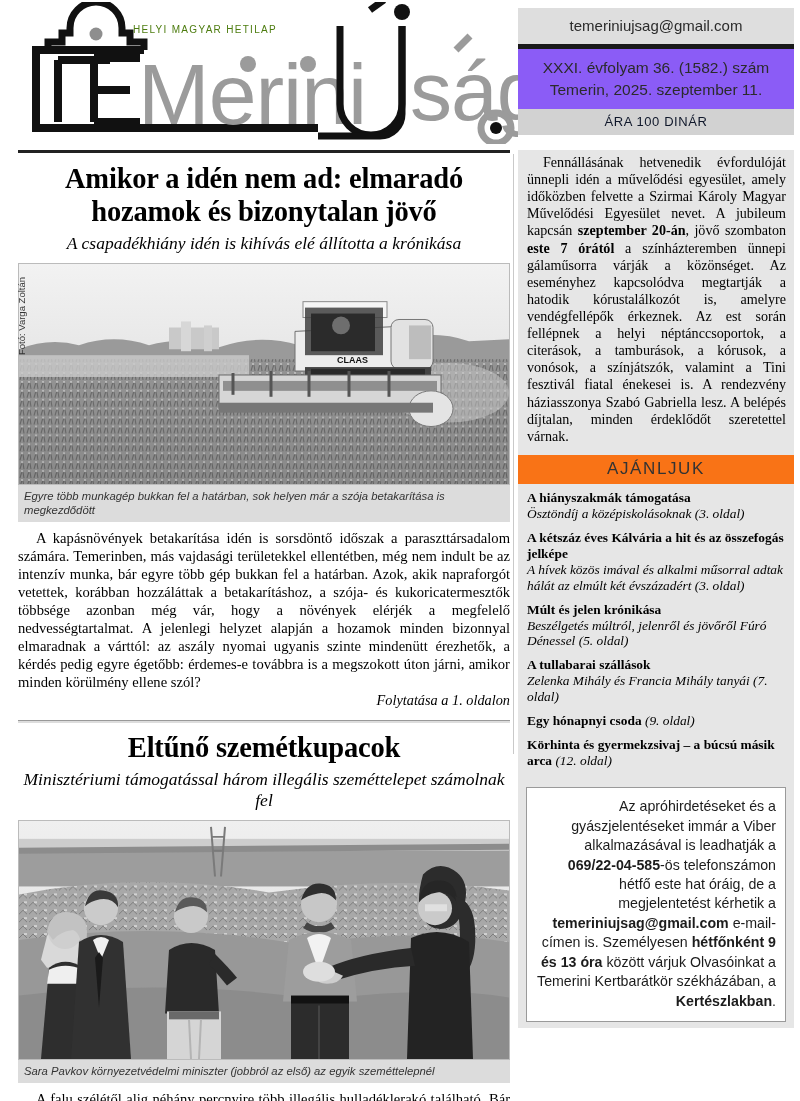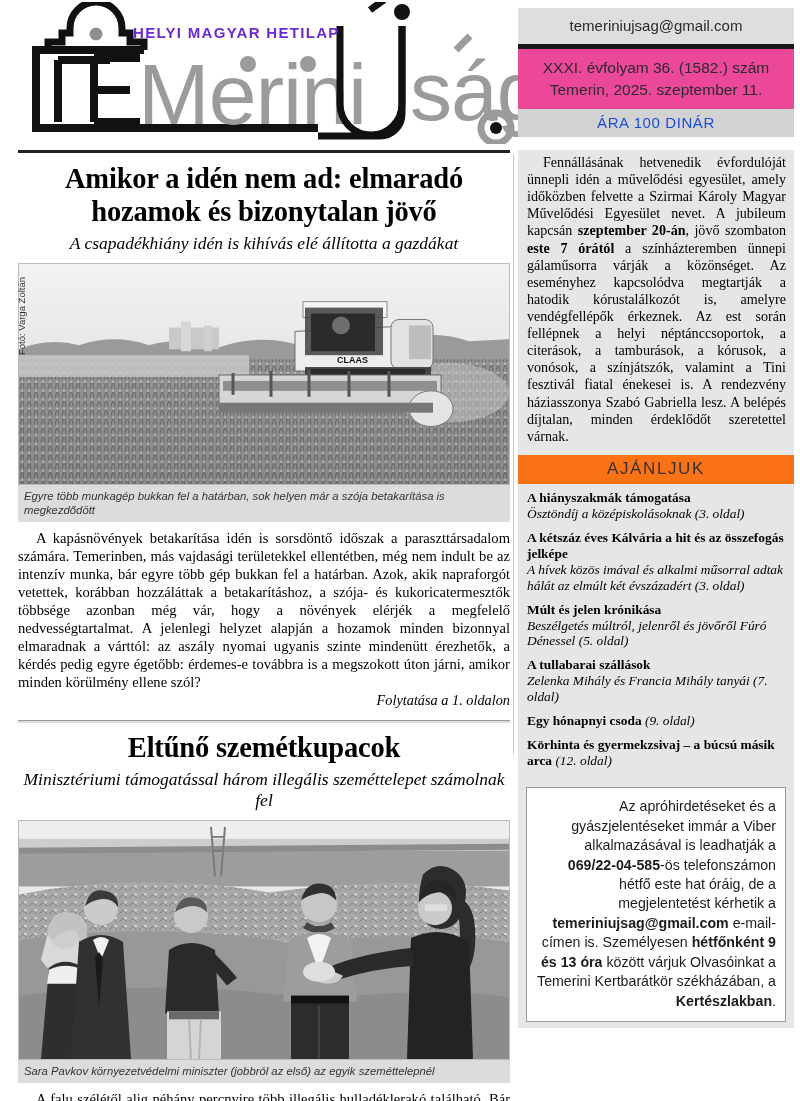--- a/index.html
+++ b/index.html
@@ -12,36 +12,36 @@
   }
   .page { position: relative; width: 800px; height: 1101px; background:#fff; }
 
   
   .masthead { position:relative; height:148px; }
   .logo-wrap { position:absolute; left:18px; top:2px; width:500px; height:140px; }
   .logo-svg { display:block; }
   .kicker {
     position:absolute; left:133px; top:24px;
     font-family:"Liberation Sans", sans-serif;
-    font-size:15px; letter-spacing:1.3px; color:#6d28d9; font-weight:700;
+    font-size:10px; letter-spacing:1.3px; color:#4d7c0f; font-weight:400;
   }
 
   .mast-right { position:absolute; left:518px; top:8px; width:276px; }
   .mast-email-box {
     background:#dedede; text-align:center; padding:9px 4px 10px;
     font-family:"Liberation Sans", sans-serif; font-size:15px; color:#2b2b2b;
   }
   .mast-rule { height:5px; background:#1a1a1a; }
   .mast-issue {
-    background:#ec4899; text-align:center; padding:8px 4px 7px;
+    background:#8b5cf6; text-align:center; padding:8px 4px 7px;
     font-family:"Liberation Sans", sans-serif; font-size:15.5px; color:#2b2b2b; line-height:1.45;
   }
   .mast-price {
     background:#d2d2d2; text-align:center; padding:5px 4px 6px;
-    font-family:"Liberation Sans", sans-serif; font-size:15px; letter-spacing:.6px; color:#1d4ed8;
+    font-family:"Liberation Sans", sans-serif; font-size:13px; letter-spacing:.6px; color:#0f172a;
   }
   .mast-grayband {
     position:absolute; left:18px; top:119px; width:500px; height:24px; background:#e4e4e4; z-index:-1;
   }
 
   
   .cols { position:absolute; top:150px; left:0; width:800px; }
   .col-left { position:absolute; left:18px; top:0; width:492px; }
   .col-right { position:absolute; left:518px; top:0; width:276px; background:#e6e6e6; padding:0 0 6px; }
 
@@ -168,21 +168,21 @@
 
   <div class="vrule"></div>
 
   <div class="cols">
 
     <div class="col-left">
 
       <div>
         <div class="hl-rule-top"></div>
         <h1 class="headline">Amikor a idén nem ad: elmaradó hozamok és bizonytalan jövő</h1>
-        <div class="subhead">A csapadékhiány idén is kihívás elé állította a gazdákat</div>
+        <div class="subhead">A csapadékhiány idén is kihívás elé állította a krónikása</div>
 
         <div class="photo ph1">
           <svg viewBox="0 0 490 222" preserveAspectRatio="none">
             <defs>
               <linearGradient id="sky1" x1="0" y1="0" x2="0" y2="1">
                 <stop offset="0%" stop-color="#f2f2f2"></stop>
                   <stop offset="100%" stop-color="#d8d8d8"></stop>
               </linearGradient>
               <linearGradient id="fld1" x1="0" y1="0" x2="0" y2="1">
                 <stop offset="0%" stop-color="#b5b5b5"></stop>

